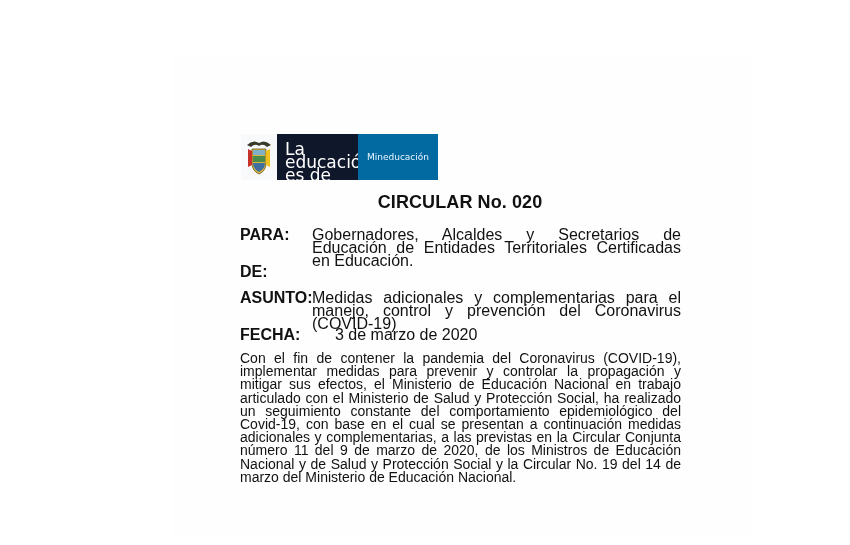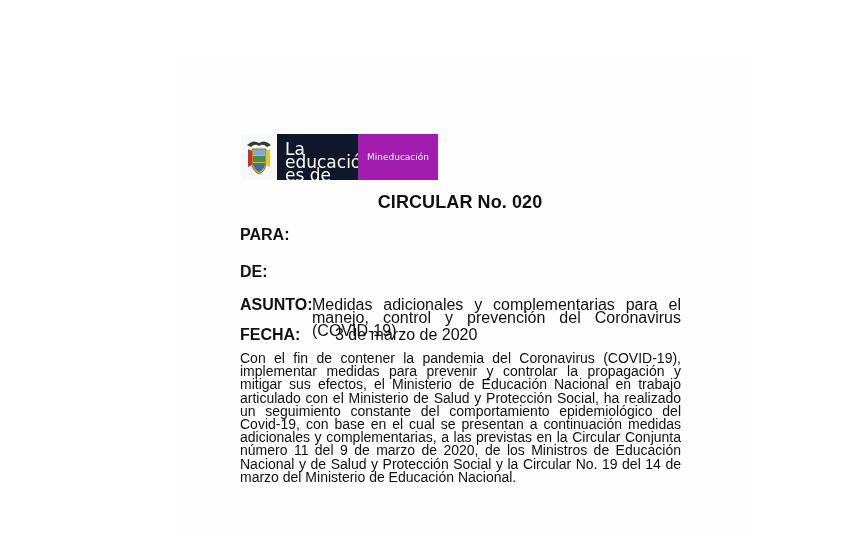--- a/index.html
+++ b/index.html
@@ -44,21 +44,21 @@
       color: #ffffff;
       font-family: "DejaVu Sans", sans-serif;
       font-size: 17px;
       line-height: 13px;
       padding: 9px 0 0 8px;
       box-sizing: border-box;
       white-space: pre-line;
     }
     .logo .light {
       width: 80px;
-      background: #a21caf;
+      background: #0369a1;
       color: #e9f6ff;
       font-family: "DejaVu Sans", sans-serif;
       font-size: 9px;
       display: flex;
       align-items: center;
       justify-content: center;
     }
     .title {
       position: absolute;
       left: 0;
@@ -115,27 +115,28 @@
   </div>
   <div class="dark">La educación
 es de todos</div>
   <div class="light">Mineducación</div>
 </div>
 
 <div class="title">CIRCULAR No. 020</div>
 
 <div class="field" style="top:228px;">
   <span class="label">PARA:</span>
+  <div class="value">Gobernadores, Alcaldes y Secretarios de Educación de Entidades Territoriales Certificadas en Educación.</div>
 </div>
 
 <div class="field" style="top:265px;padding-left:36px;">
   <span class="label">DE:</span>
 </div>
 
-<div class="field" style="top:298px;">
+<div class="field" style="top:291px;">
   <span class="label">ASUNTO:</span>
   <div class="value">Medidas adicionales y complementarias para el manejo, control y prevención del Coronavirus (COVID-19)</div>
 </div>
 
 <div class="field" style="top:328px;padding-left:23px;">
   <span class="label">FECHA:</span>
   <div class="value">3 de marzo de 2020</div>
 </div>
 
 <div class="body-text">Con el fin de contener la pandemia del Coronavirus (COVID-19), implementar medidas para prevenir y controlar la propagación y mitigar sus efectos, el Ministerio de Educación Nacional en trabajo articulado con el Ministerio de Salud y Protección Social, ha realizado un seguimiento constante del comportamiento epidemiológico del Covid-19, con base en el cual se presentan a continuación medidas adicionales y complementarias, a las previstas en la Circular Conjunta número 11 del 9 de marzo de 2020, de los Ministros de Educación Nacional y de Salud y Protección Social y la Circular No. 19 del 14 de marzo del Ministerio de Educación Nacional.</div>

